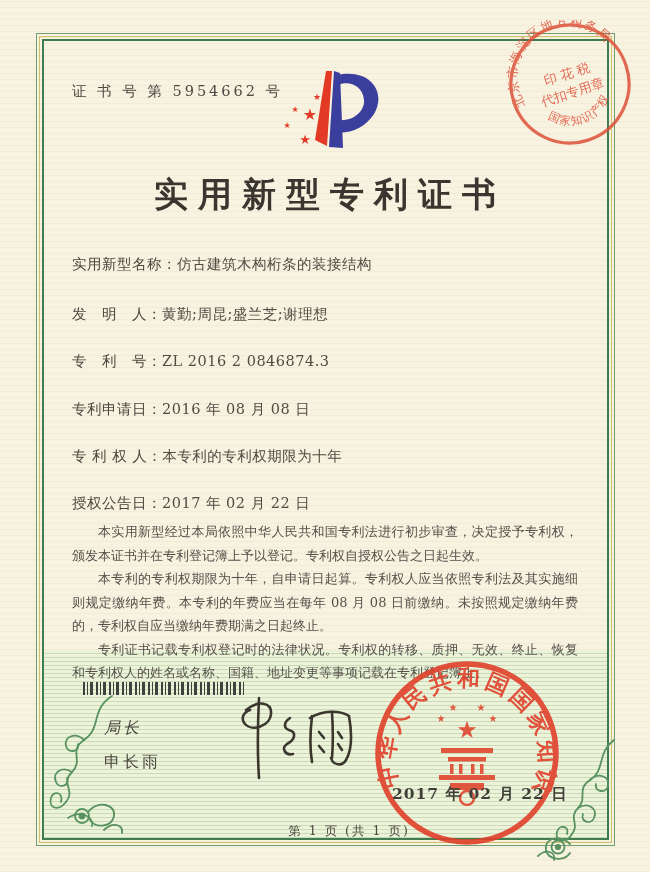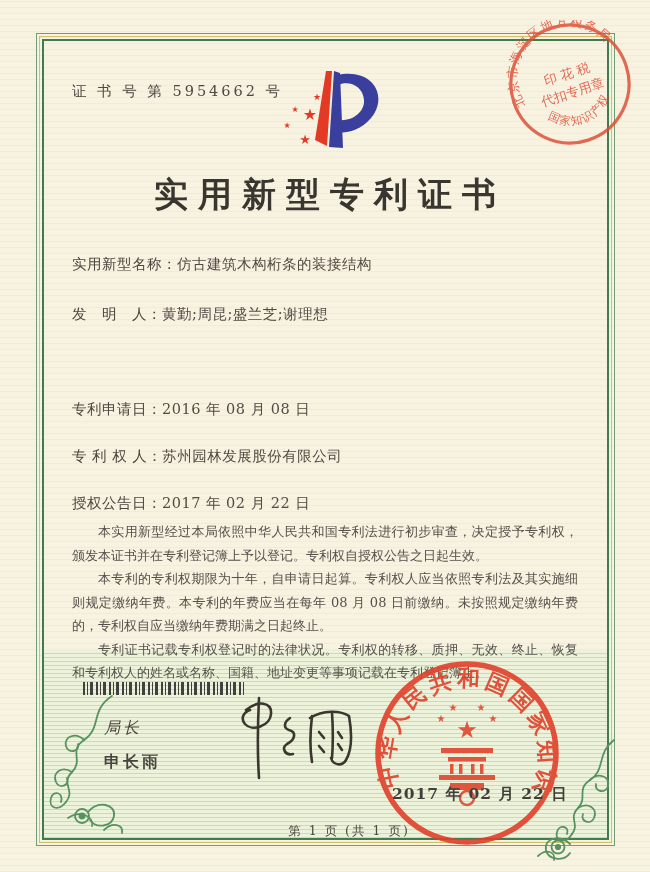--- a/index.html
+++ b/index.html
@@ -28,21 +28,21 @@
     font-size:34px;font-weight:600;letter-spacing:10px;color:#39362f;padding-left:10px;box-sizing:border-box;}
   .field{position:absolute;left:72px;font-size:14.5px;letter-spacing:.5px;color:#4c463e;white-space:nowrap;}
   .field .lab{color:#4c463e;}
   .field .val{color:#514b43;}
   .body-text{position:absolute;left:72px;width:506px;top:520px;font-size:13px;
     line-height:23.5px;text-align:justify;color:#55504a;}
   .body-text p{margin:0;text-indent:2em;}
   .barcode{position:absolute;left:83px;top:682px;width:161px;height:13px;opacity:.88;
     background:repeating-linear-gradient(90deg,#2b2b2b 0 2px,rgba(0,0,0,0) 2px 4px,#2b2b2b 4px 5px,rgba(0,0,0,0) 5px 7px,#2b2b2b 7px 10px,rgba(0,0,0,0) 10px 13px);}
   .sig-title{position:absolute;left:104px;top:718px;font-size:16px;letter-spacing:3px;color:#4a463f;font-style:italic;}
-  .sig-name{position:absolute;left:104px;top:752px;font-size:16px;letter-spacing:3px;color:#4a463f;font-weight:bold;}
+  .sig-name{position:absolute;left:104px;top:752px;font-size:16px;letter-spacing:3px;color:#4a463f;}
   .signature-svg{position:absolute;left:228px;top:688px;z-index:4;}
   .seal-bottom{position:absolute;left:370px;top:656px;z-index:4;}
   .seal-date{position:absolute;left:392px;top:784px;font-size:15.5px;font-weight:600;
     letter-spacing:1px;color:#403e37;z-index:6;}
   .seal-top{position:absolute;left:506px;top:20px;z-index:5;}
   .ornament-bl{position:absolute;left:38px;top:690px;z-index:2;}
   .ornament-br{position:absolute;left:526px;top:736px;z-index:2;}
   .logo{position:absolute;left:275px;top:70px;}
   .footer{position:absolute;left:0;top:823px;width:100%;text-align:center;
     font-size:12.5px;letter-spacing:2px;color:#4c473f;z-index:3;margin-left:24px;}
@@ -124,25 +124,28 @@
     </svg>
 
     <div class="title">实用新型专利证书</div>
 
     <div class="field" style="top:305px">
       <span class="lab">发　明　人：</span><span class="val">黄勤;周昆;盛兰芝;谢理想</span>
     </div>
     <div class="field" style="top:255px">
       <span class="lab">实用新型名称：</span><span class="val">仿古建筑木构桁条的装接结构</span>
     </div>
+    <div class="field" style="top:352px">
+      <span class="lab">专　利　号：</span><span class="val">ZL 2016 2 0846874.3</span>
+    </div>
     <div class="field" style="top:400px">
       <span class="lab">专利申请日：</span><span class="val">2016 年 08 月 08 日</span>
     </div>
     <div class="field" style="top:447px">
-      <span class="lab">专 利 权 人：</span><span class="val">苏州园林发展股份有限公司</span>
+      <span class="lab">专 利 权 人：</span><span class="val">本专利的专利权期限为十年</span>
     </div>
     <div class="field" style="top:494px">
       <span class="lab">授权公告日：</span><span class="val">2017 年 02 月 22 日</span>
     </div>
 
     <div class="body-text">
       <p>本实用新型经过本局依照中华人民共和国专利法进行初步审查，决定授予专利权，颁发本证书并在专利登记簿上予以登记。专利权自授权公告之日起生效。</p>
       <p>本专利的专利权期限为十年，自申请日起算。专利权人应当依照专利法及其实施细则规定缴纳年费。本专利的年费应当在每年 08 月 08 日前缴纳。未按照规定缴纳年费的，专利权自应当缴纳年费期满之日起终止。</p>
       <p>专利证书记载专利权登记时的法律状况。专利权的转移、质押、无效、终止、恢复和专利权人的姓名或名称、国籍、地址变更等事项记载在专利登记簿上。</p>
     </div>

